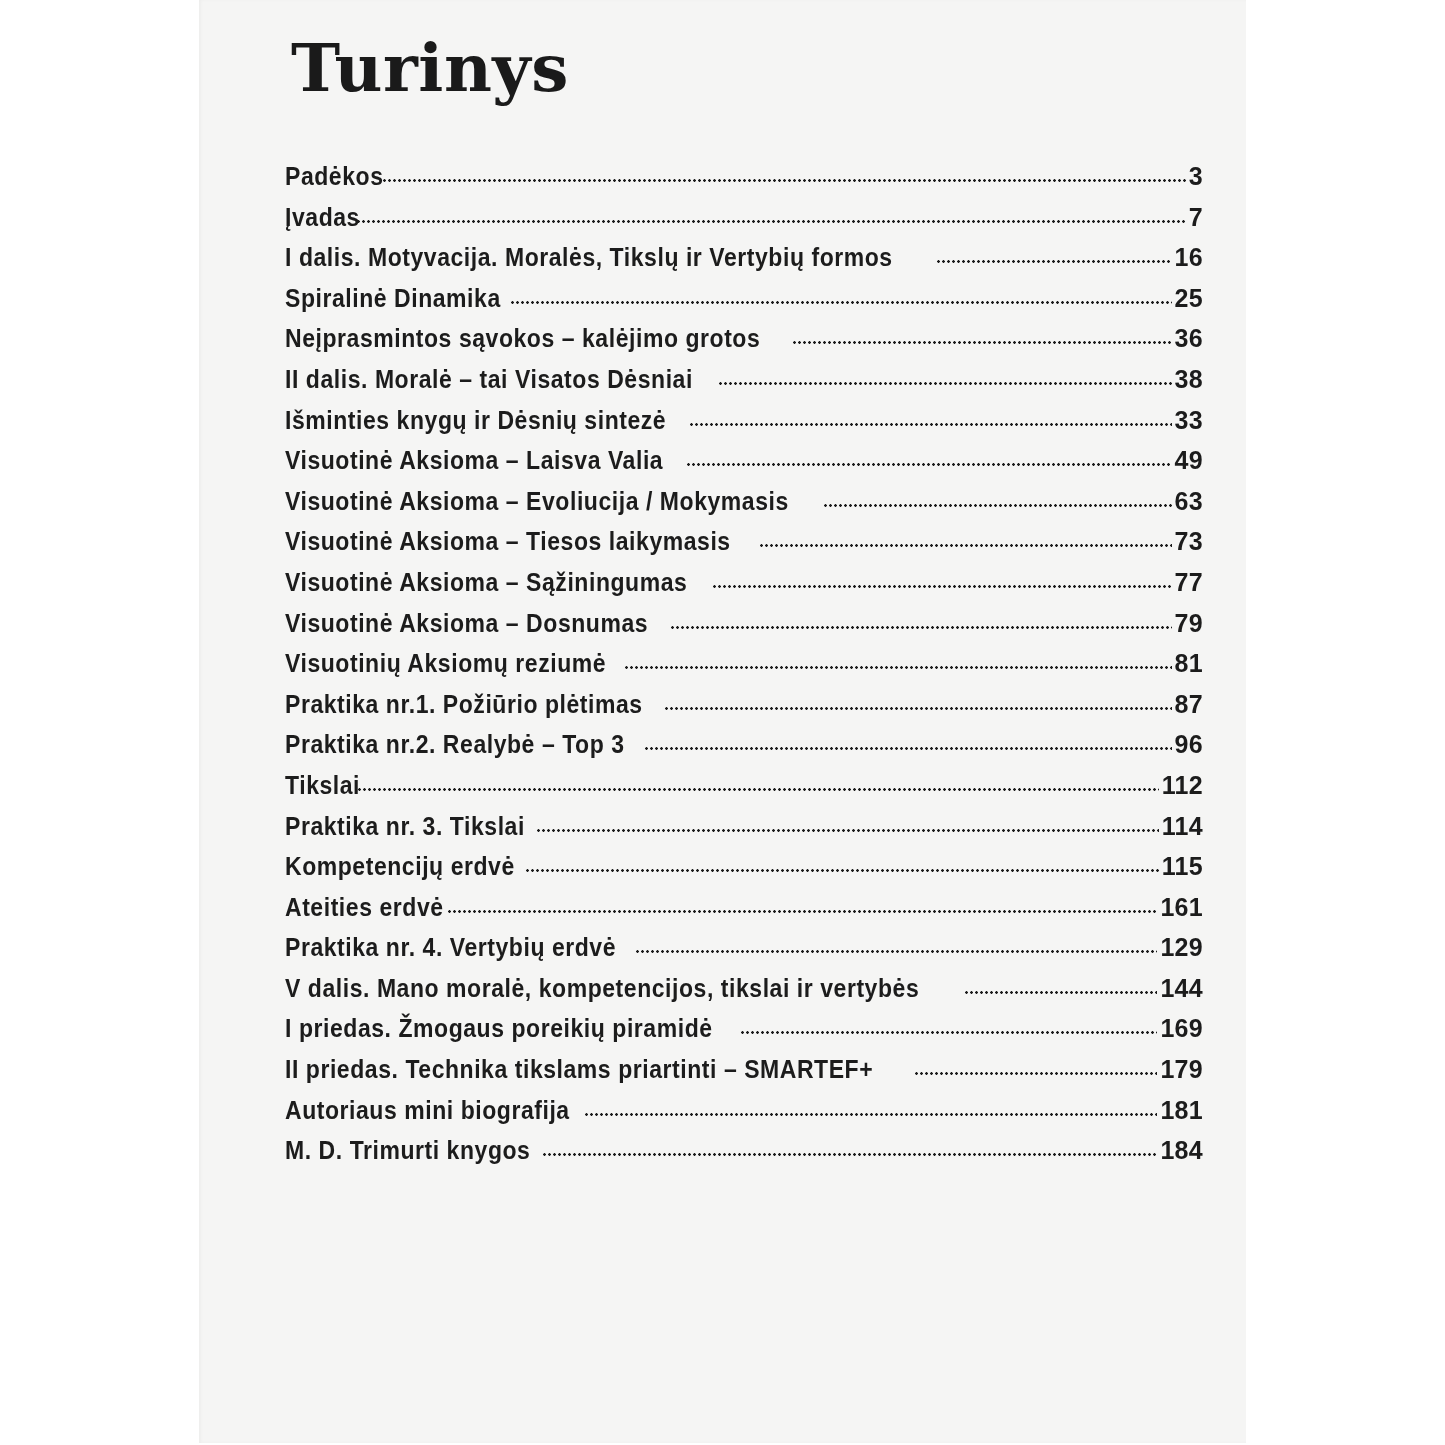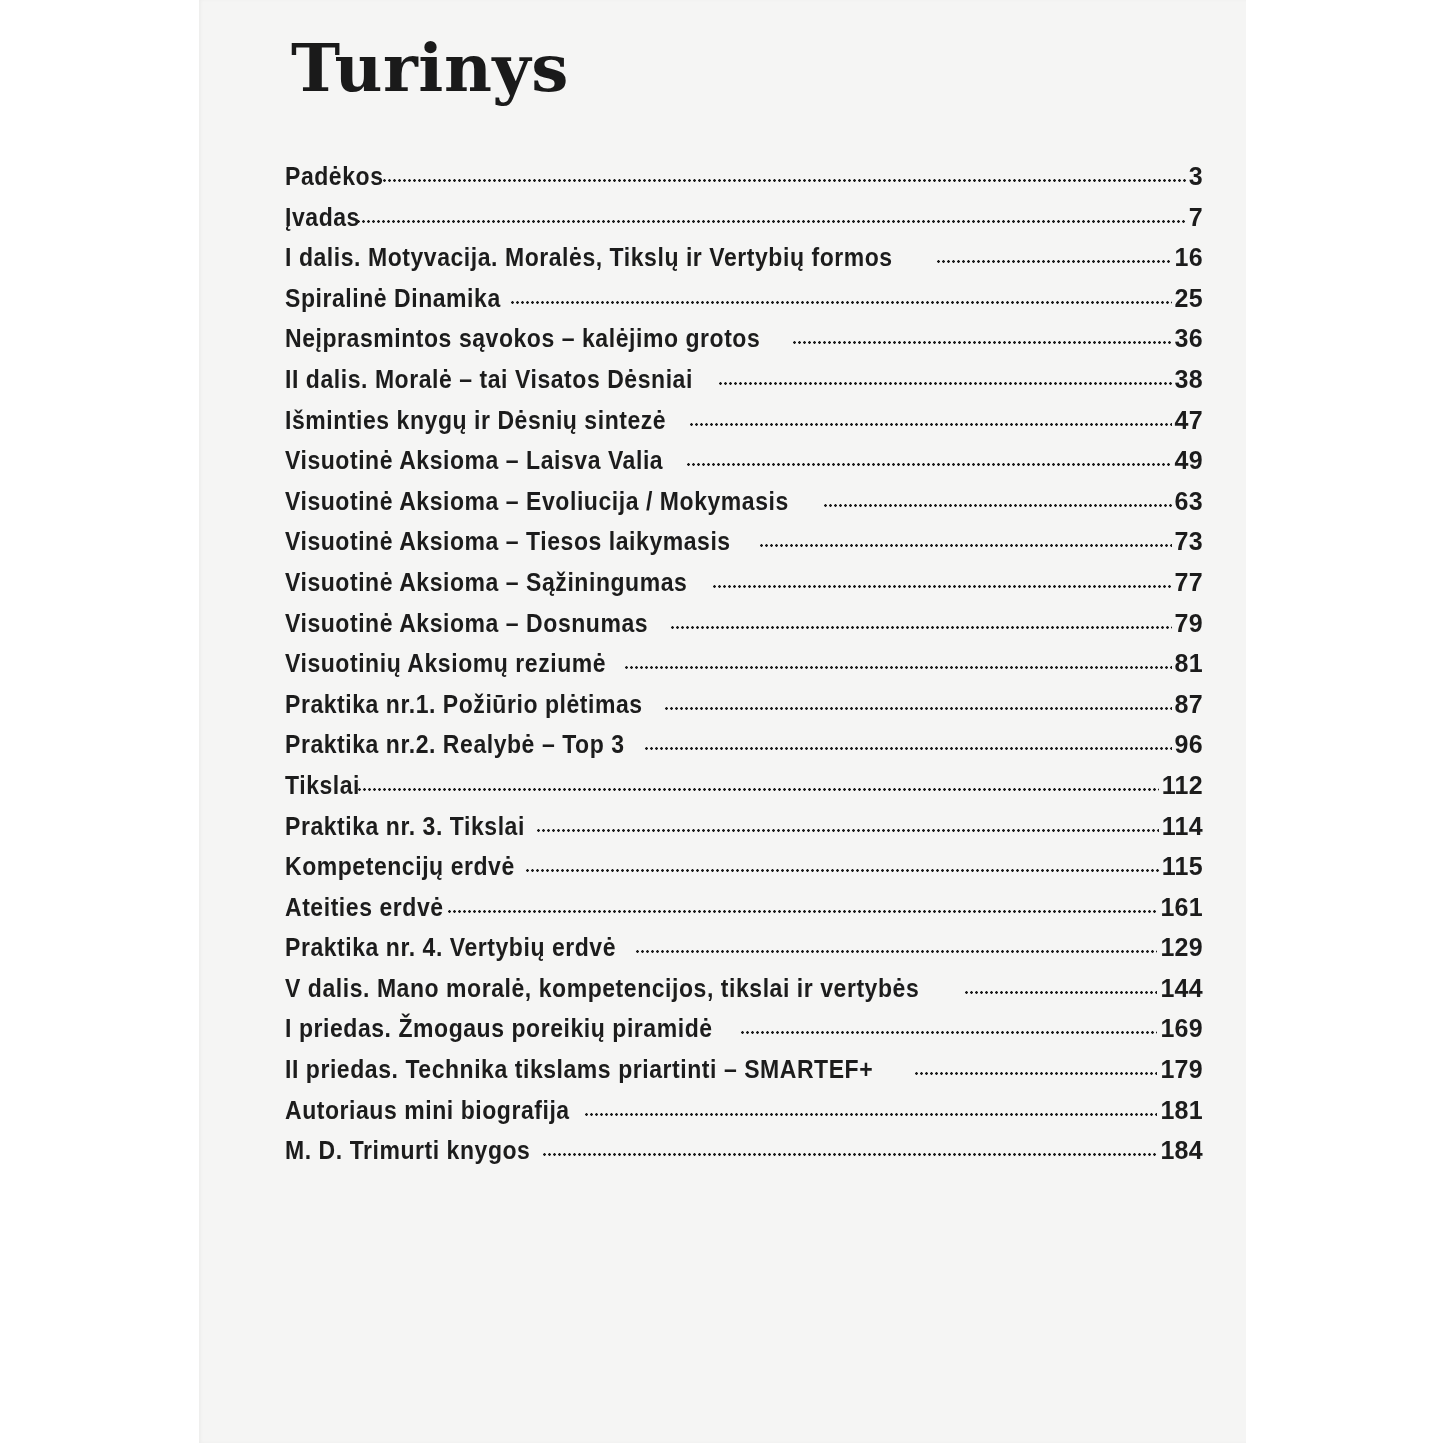--- a/index.html
+++ b/index.html
@@ -116,21 +116,21 @@
         <span class="toc-page">36</span>
       </li>
       <li class="toc-item">
         <span class="toc-label">II dalis. Moralė – tai Visatos Dėsniai</span>
         <span class="toc-leader"></span>
         <span class="toc-page">38</span>
       </li>
       <li class="toc-item">
         <span class="toc-label">Išminties knygų ir Dėsnių sintezė</span>
         <span class="toc-leader"></span>
-        <span class="toc-page">47</span>
+        <span class="toc-page">33</span>
       </li>
       <li class="toc-item">
         <span class="toc-label">Visuotinė Aksioma – Laisva Valia</span>
         <span class="toc-leader"></span>
         <span class="toc-page">49</span>
       </li>
       <li class="toc-item">
         <span class="toc-label">Visuotinė Aksioma – Evoliucija / Mokymasis</span>
         <span class="toc-leader"></span>
         <span class="toc-page">63</span>

